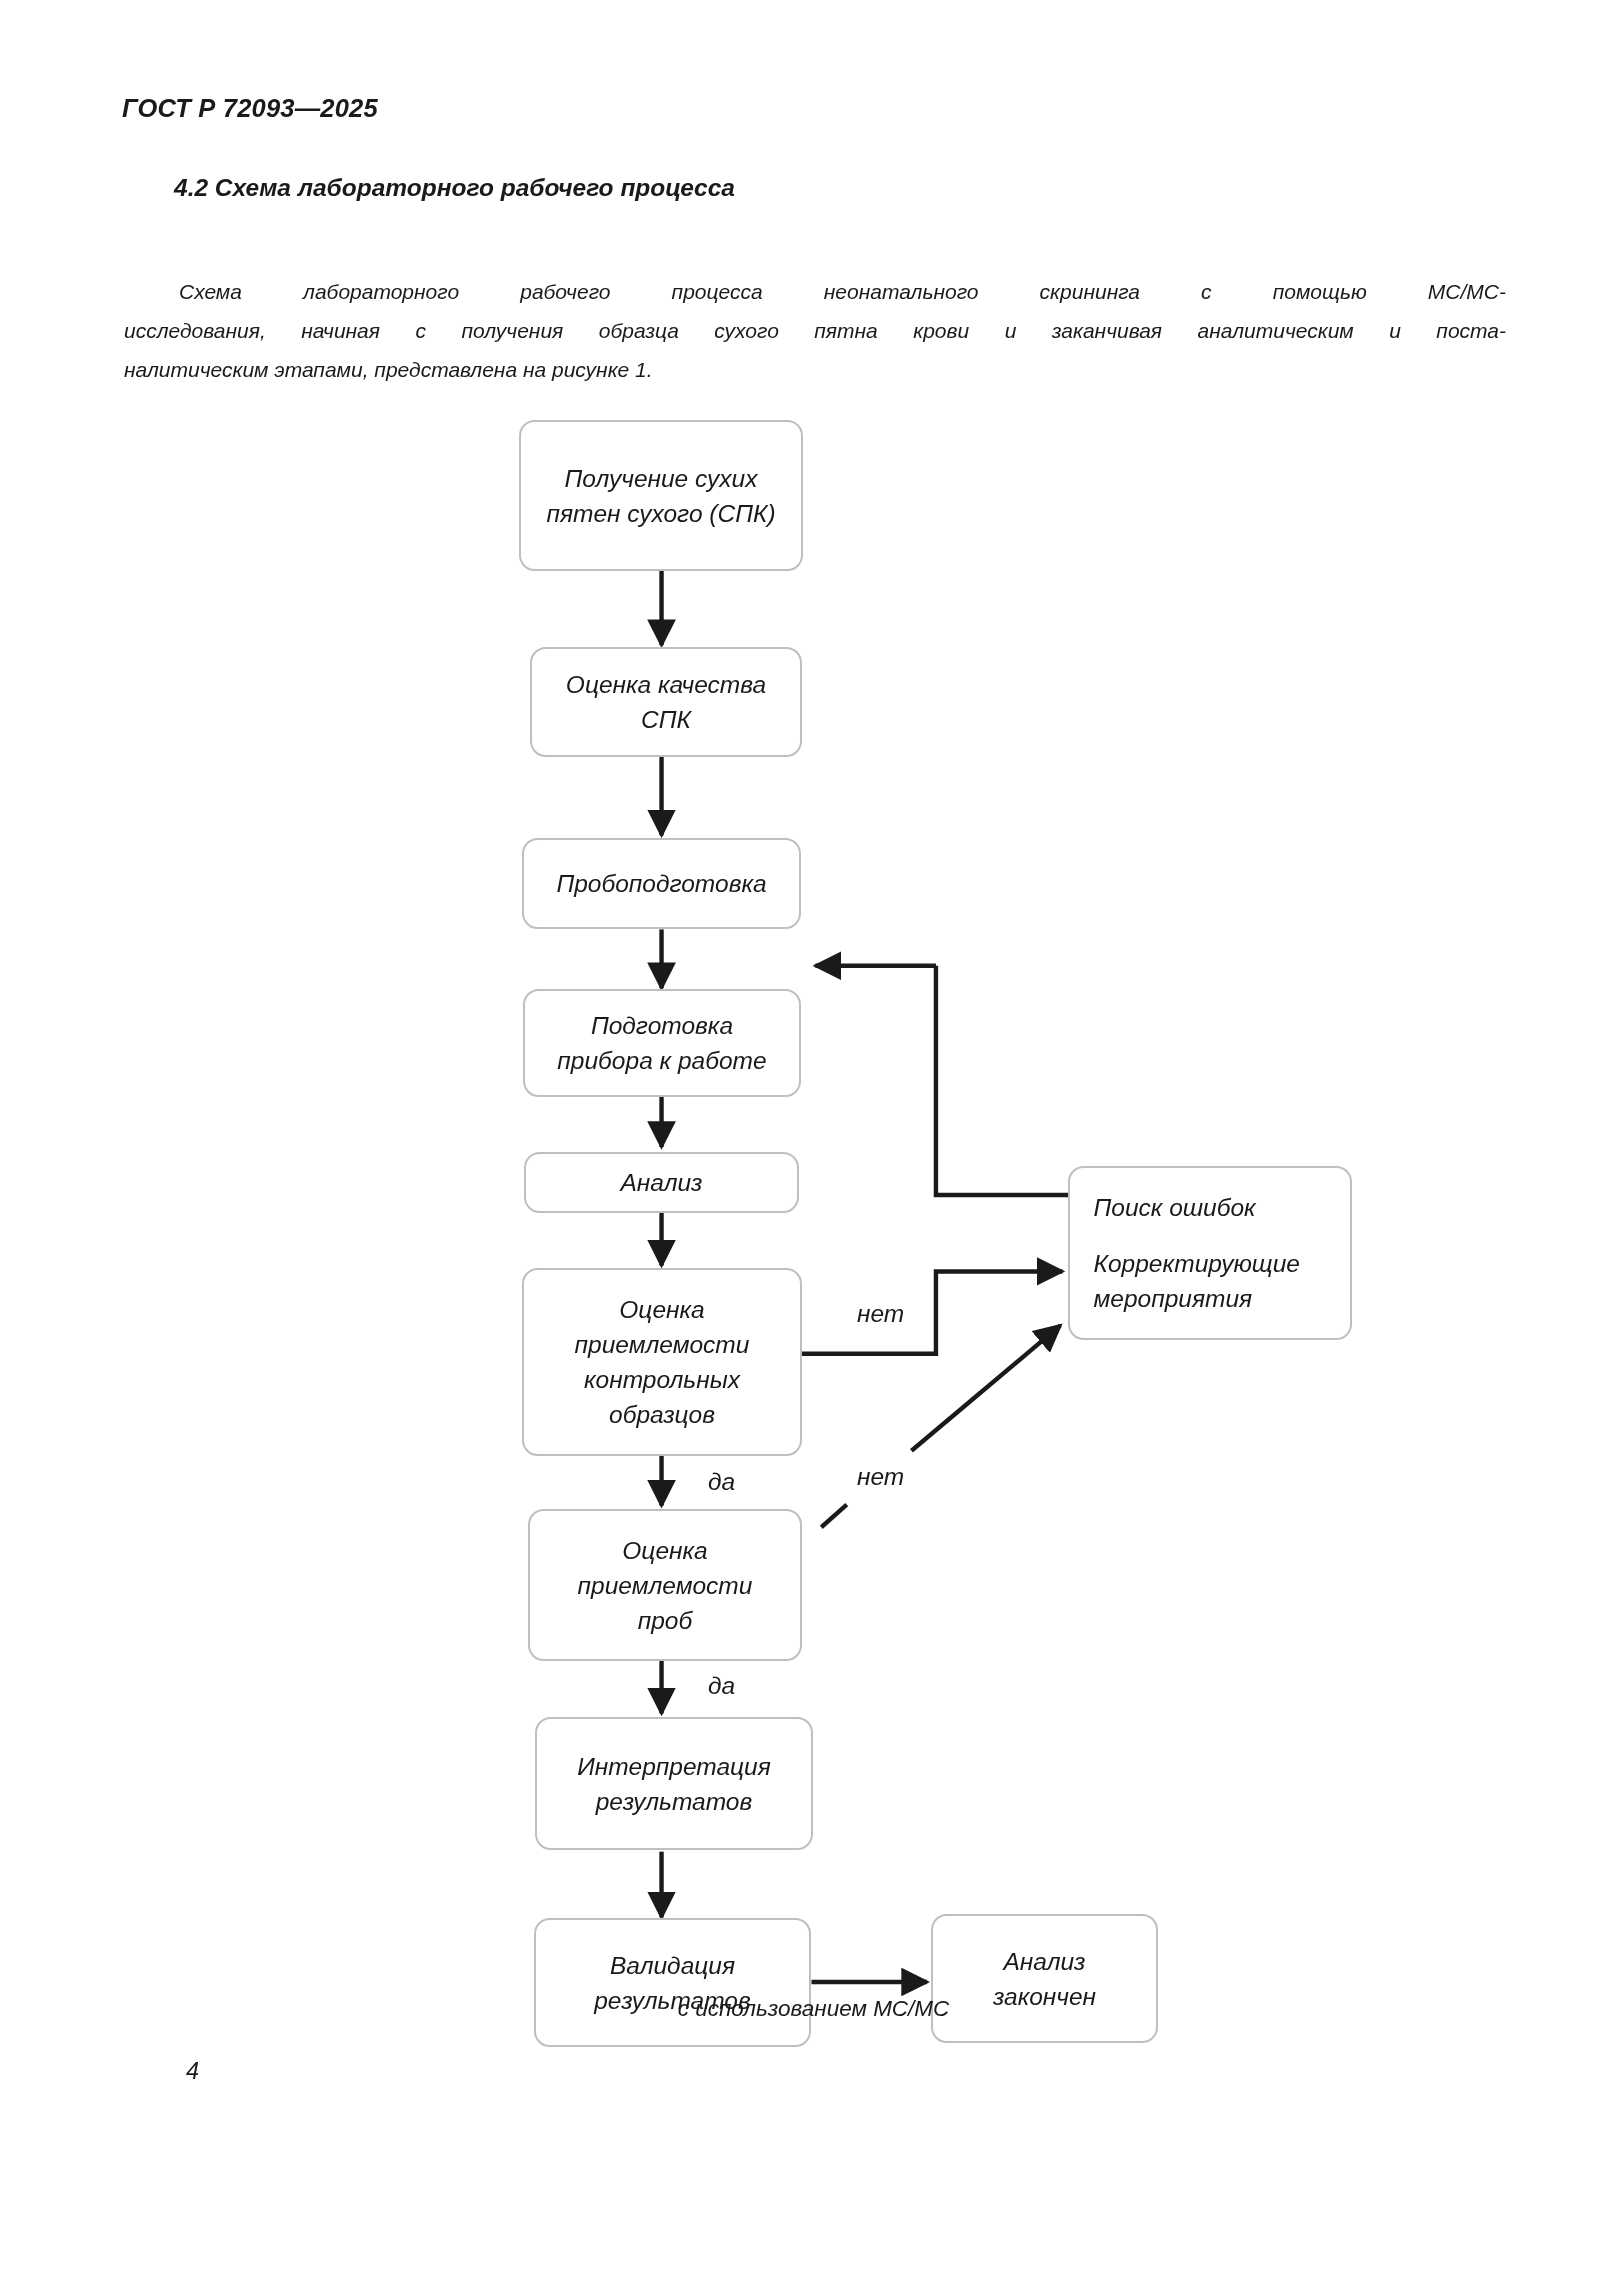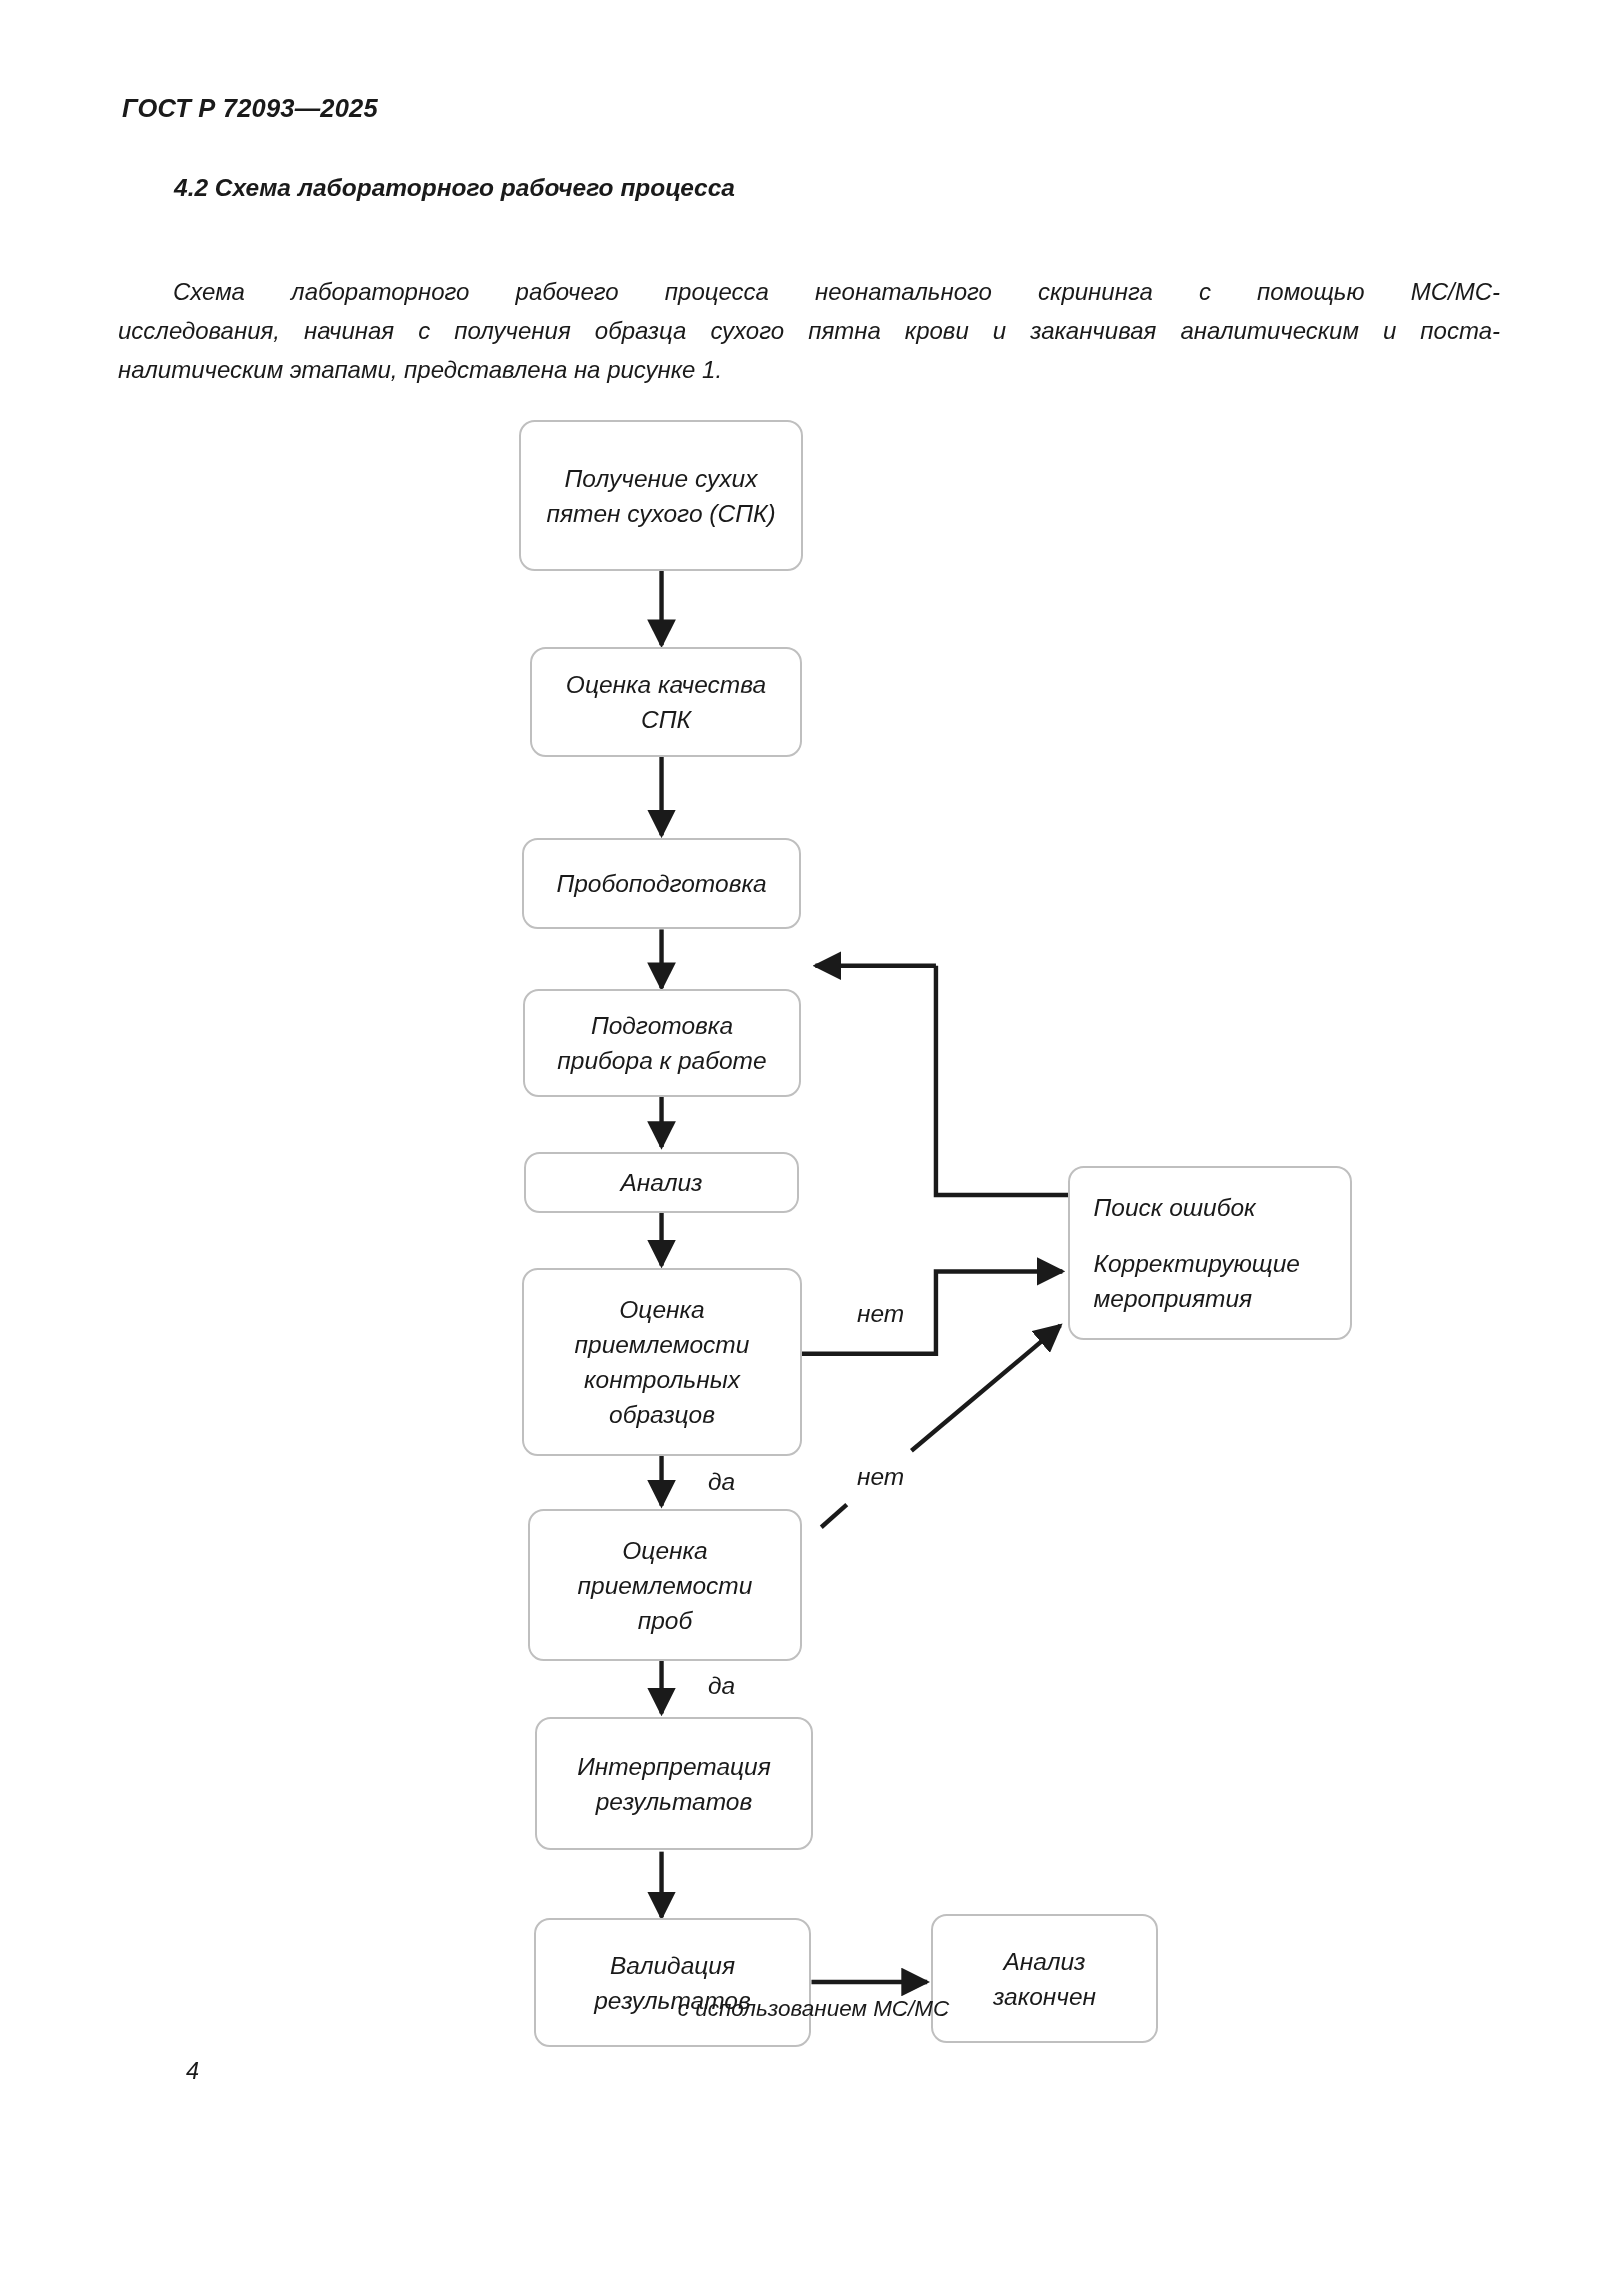--- a/index.html
+++ b/index.html
@@ -37,24 +37,24 @@
     left: 174px;
     top: 174px;
     font-size: 24.5px;
     font-weight: bold;
     white-space: nowrap;
   }
 
   
   #body-paragraph {
     position: absolute;
-    left: 118px;
+    left: 124px;
     top: 272px;
     width: 1382px;
-    font-size: 24px;
+    font-size: 21px;
     line-height: 39px;
     text-align: justify;
     text-indent: 55px;
     hyphens: none;
   }
   #body-paragraph .lastline {
     text-align: left;
   }
 
   

